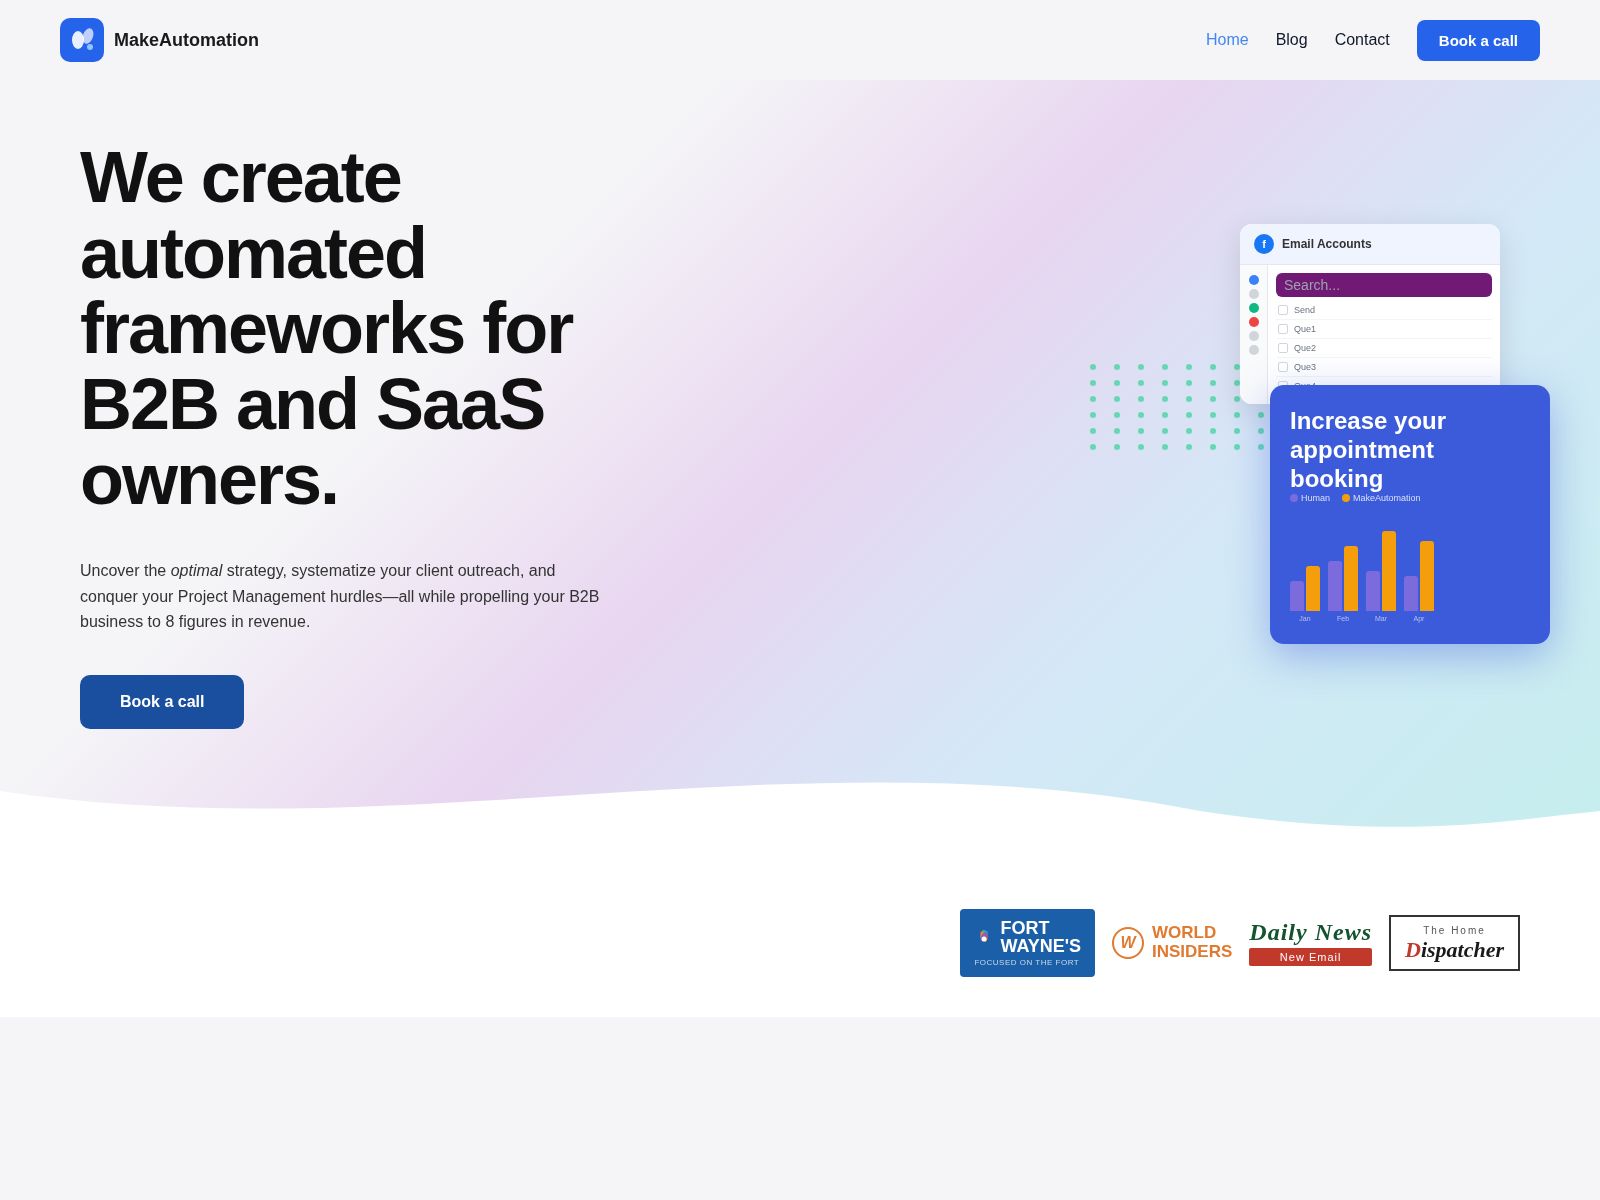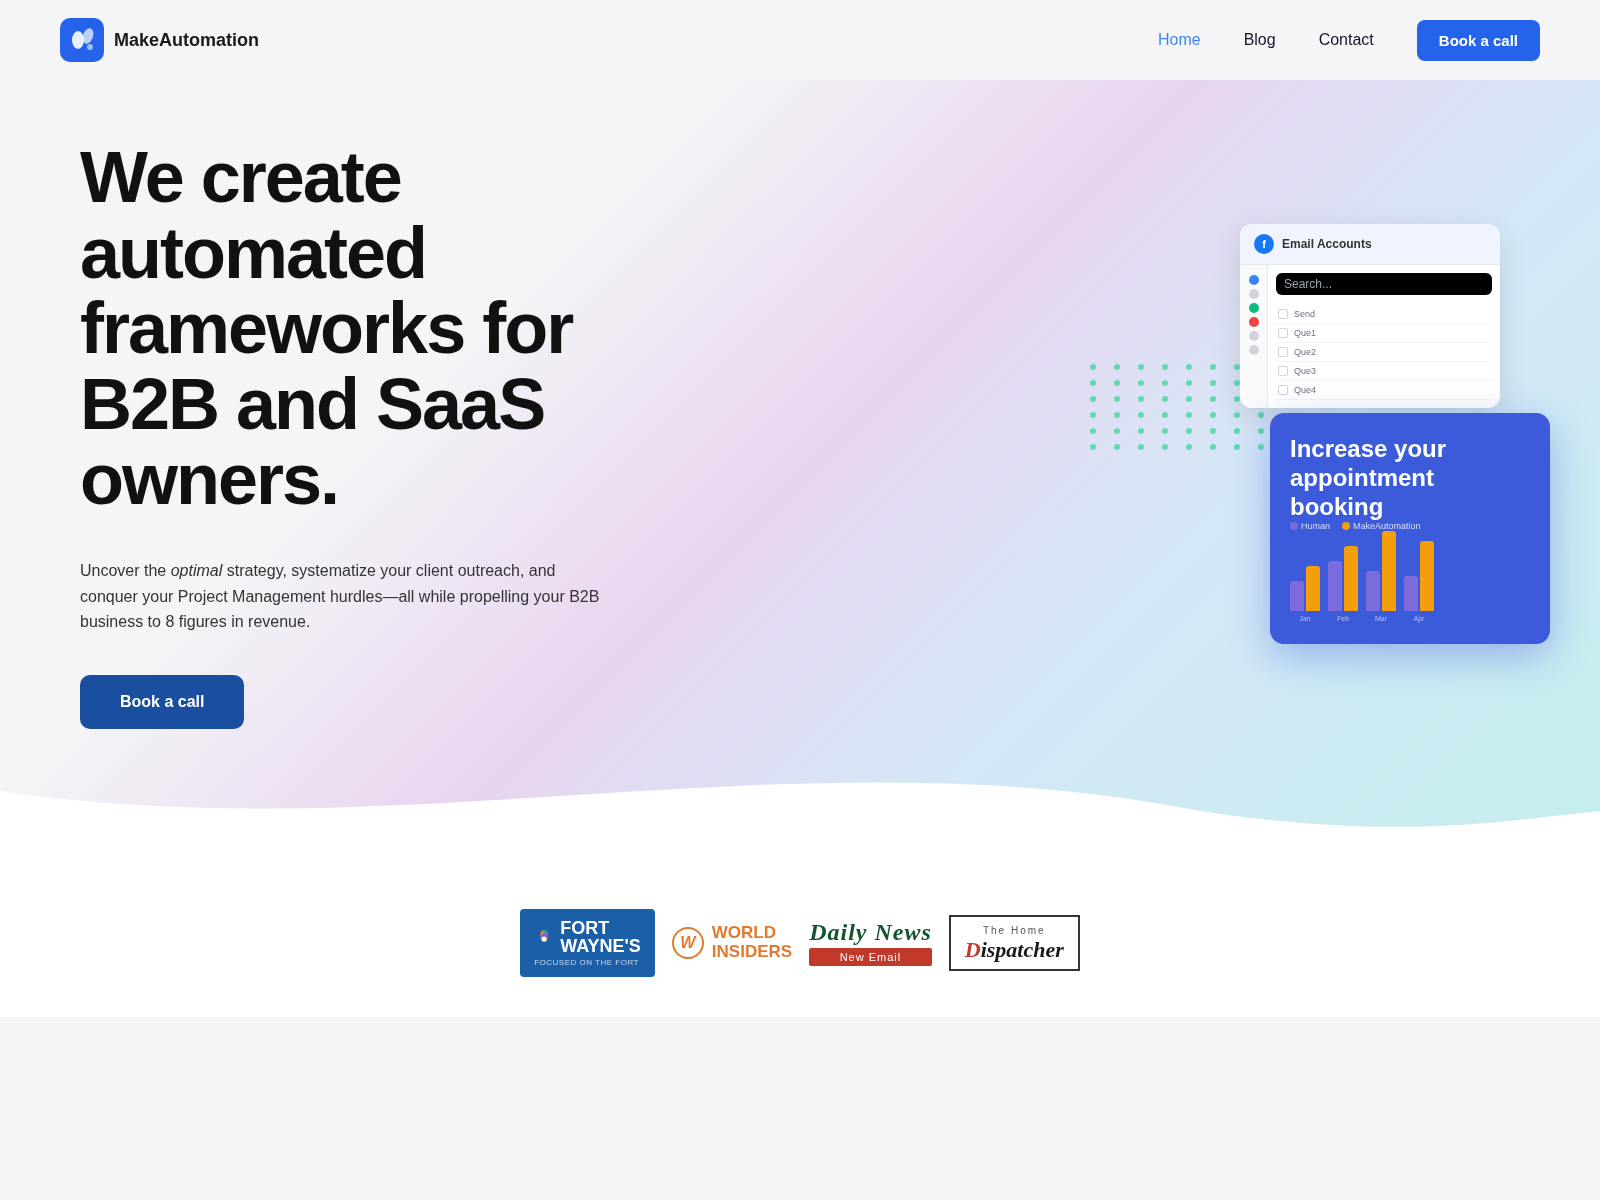--- a/index.html
+++ b/index.html
@@ -12,21 +12,21 @@
     }
     .nav-logo { display: flex; align-items: center; gap: 10px; }
     .nav-logo-icon {
       width: 44px; height: 44px;
       background: #2563eb; border-radius: 10px;
       display: flex; align-items: center; justify-content: center;
       font-size: 22px; font-weight: 900; color: white;
       font-style: italic;
     }
     .nav-logo-text { font-size: 18px; font-weight: 700; color: #1a1a1a; }
-    .nav-links { display: flex; align-items: center; gap: 43px; }
+    .nav-links { display: flex; align-items: center; gap: 27px; }
     .nav-link { text-decoration: none; font-size: 16px; color: #0f172a; }
     .nav-link.active { color: #4287f5; }
     .nav-cta {
       background: #2563eb; color: white; border: none; border-radius: 8px;
       padding: 12px 22px; font-size: 15px; font-weight: 600; cursor: pointer;
     }
 
     
     .hero {
       position: relative;
@@ -97,41 +97,41 @@
     }
     .sidebar-dot {
       width: 10px; height: 10px; border-radius: 50%; background: #d1d5db;
       margin: 4px auto;
     }
     .sidebar-dot.blue { background: #3b82f6; }
     .sidebar-dot.green { background: #10b981; }
     .sidebar-dot.red { background: #ef4444; }
     .card-email-body { flex: 1; padding: 8px; }
     .search-bar {
-      background: #000000; border-radius: 6px; padding: 4px 8px;
-      font-size: 12px; color: #9ca3af; margin-bottom: 10px;
+      background: #701a75; border-radius: 6px; padding: 4px 8px;
+      font-size: 14px; color: #9ca3af; margin-bottom: 4px;
     }
     .email-item {
       display: flex; align-items: center; gap: 6px; padding: 4px 2px;
       border-bottom: 1px solid #f3f4f6;
     }
     .email-item-check {
       width: 10px; height: 10px; border: 1px solid #d1d5db; border-radius: 2px;
     }
     .email-item-text { font-size: 9px; color: #6b7280; }
 
     
     .card-appt {
       position: absolute; bottom: 0; right: -30px;
       width: 280px; background: #3b5bdb; border-radius: 14px;
       box-shadow: 0 12px 40px rgba(59,91,219,0.4);
       padding: 22px 20px; z-index: 3; color: white;
     }
     .card-appt-title { font-size: 24px; font-weight: 800; line-height: 1.2; }
-    .card-appt-legend { display: flex; gap: 12px; font-size: 9px; margin-bottom: 0; }
+    .card-appt-legend { display: flex; gap: 12px; font-size: 9px; margin-bottom: 28px; }
     .legend-dot { width: 8px; height: 8px; border-radius: 50%; display: inline-block; margin-right: 3px; }
     .legend-item { display: flex; align-items: center; color: rgba(255,255,255,0.8); }
     .chart-bars { display: flex; align-items: flex-end; gap: 8px; height: 80px; }
     .bar-group { display: flex; align-items: flex-end; gap: 2px; }
     .bar {
       width: 14px; border-radius: 3px 3px 0 0;
     }
     .bar.purple { background: #7c6bdc; }
     .bar.yellow { background: #f59e0b; }
     .chart-labels { display: flex; gap: 8px; margin-top: 4px; font-size: 7px; color: rgba(255,255,255,0.6); }
@@ -140,21 +140,21 @@
     
     .dot-grid {
       position: absolute; left: -10px; top: 140px; z-index: 1;
       display: grid; grid-template-columns: repeat(8, 14px); gap: 10px;
     }
     .grid-dot { width: 6px; height: 6px; border-radius: 50%; background: #34d399; opacity: 0.7; }
 
     
     .press-section {
       background: white; padding: 60px 80px 40px;
-      display: flex; align-items: center; justify-content: center; flex-wrap: wrap; gap: 17px;
+      display: flex; align-items: center; justify-content: flex-end; flex-wrap: wrap; gap: 17px;
     }
 
     
     .press-logo { display: flex; align-items: center; justify-content: center; }
   </style>
 </head>
 <body>
 
 <nav>
   <div class="nav-logo">

